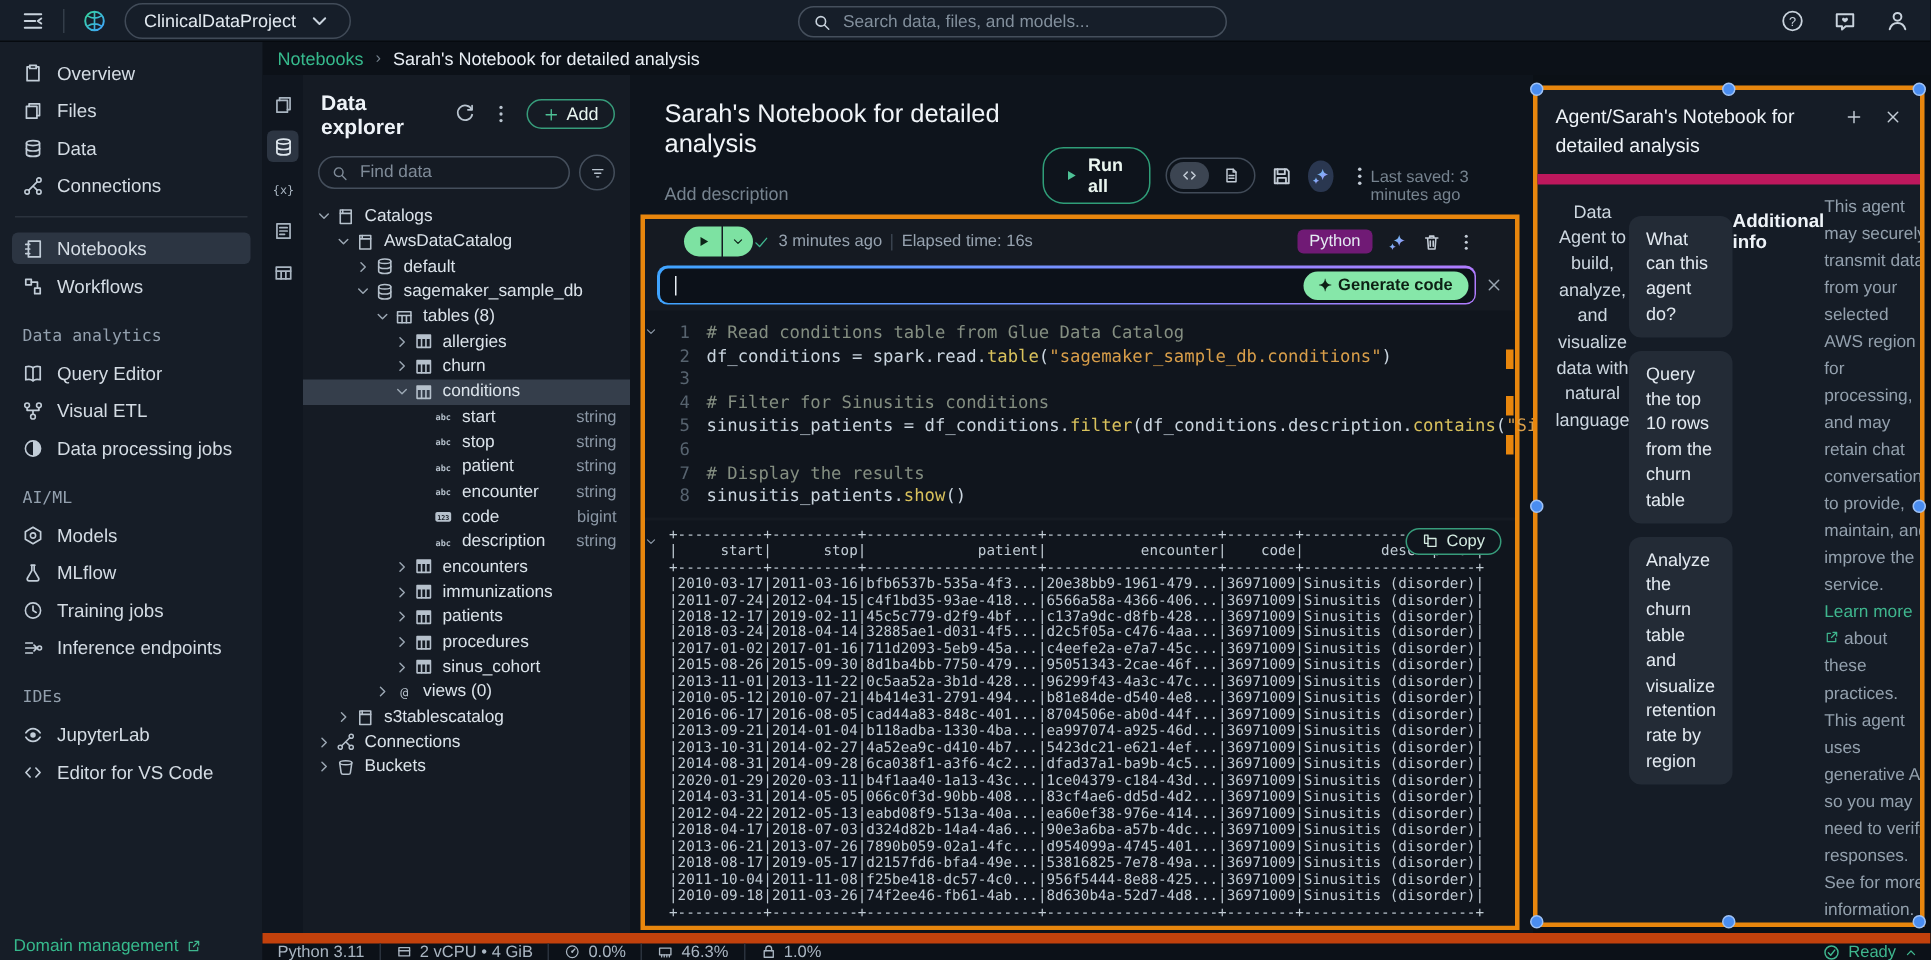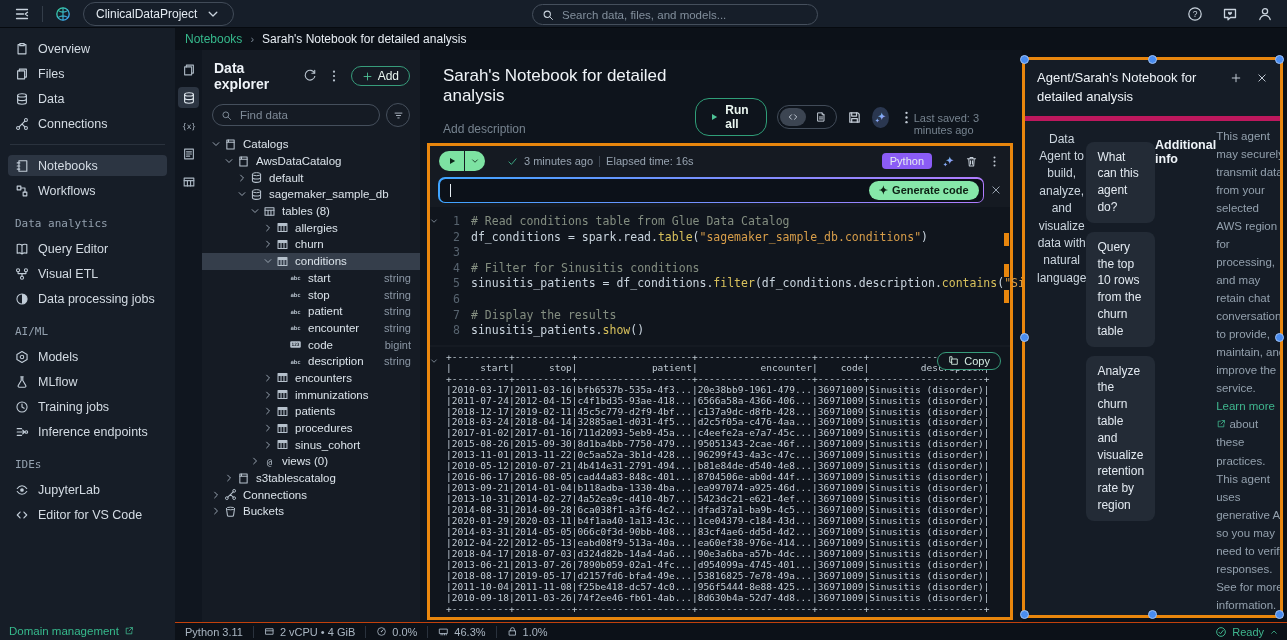--- a/index.html
+++ b/index.html
@@ -70,31 +70,31 @@
   .segwrap{display:flex;border:1px solid #414b58;border-radius:14px;padding:2px;gap:2px}
   .seg{width:26px;height:18px;border-radius:11px;display:flex;align-items:center;justify-content:center;color:#c3ccd6;cursor:pointer}
   .seg .ic{width:12px;height:12px}
   .seg.active{background:#3c4552}
   .nb-ic{width:15px;height:15px;color:#c3ccd6;cursor:pointer}
   .ai-circ{width:21px;height:21px;border-radius:50%;background:#2a3750;display:flex;align-items:center;justify-content:center;cursor:pointer}
   .ai-circ .ic{width:13px;height:13px}
   .last-saved{font-size:11px;color:#76838f;margin-top:12px}
   
   #cell{position:absolute;left:7px;top:93px;width:586px;height:477px;border:3px solid #e8860d;background:#151a22;box-sizing:border-box;display:flex;flex-direction:column}
-  .cell-tb{height:30px;display:flex;align-items:center;gap:22px;padding:0 9px;flex:none}
+  .cell-tb{height:30px;display:flex;align-items:center;gap:0;padding:0 26px;flex:none}
   .splitbtn{display:flex;gap:1px}
   .splitbtn .b{background:#7de2a2;color:#0c2418;display:flex;align-items:center;justify-content:center;cursor:pointer}
   .splitbtn .b1{width:25px;height:20px;border-radius:10px 0 0 10px}
   .splitbtn .b2{width:20px;height:20px;border-radius:0 10px 10px 0}
   .splitbtn .ic{width:10px;height:10px}
   .cell-status{display:flex;align-items:center;gap:6px;color:#97a3b0;font-size:11px}
   .cell-status .ic{width:11px;height:11px;color:#3fb68e}
   .cs-div{width:1px;height:11px;background:#39424e}
   .cell-tb .right{margin-left:auto;display:flex;align-items:center;gap:10px}
-  .kernel{background:#8b5cf6;border-radius:4px;padding:2px 8px;font-size:11px;color:#e4ebf2;cursor:pointer}
+  .kernel{background:#701a75;border-radius:4px;padding:2px 8px;font-size:11px;color:#e4ebf2;cursor:pointer}
   .cell-tb .ic{cursor:pointer}
   .cell-ic{width:13px;height:13px;color:#c3ccd6}
   
   .prompt-row{display:flex;align-items:center;gap:6px;margin:1px 8px 4px 8px;flex:none}
   .grad{flex:1;padding:1.5px;border-radius:7px;background:linear-gradient(90deg,#3fa4ff,#b07cff)}
   .grad-in{background:#0c1119;border-radius:5.5px;height:23px;display:flex;align-items:center;padding:0 4px 0 9px;font-size:11.5px;color:#e8eef4}
   .caret{width:1px;height:13px;background:#e8eef4;margin-left:1px}
   .gen-btn{margin-left:auto;background:#86e7a9;color:#0d2014;border-radius:11px;padding:3px 10px;font-size:11px;font-weight:700;display:flex;align-items:center;gap:4px;cursor:pointer}
   .x-ic{width:12px;height:12px;color:#9aa6b2;cursor:pointer}
   
@@ -110,37 +110,37 @@
   .gut-chev svg{width:100%;height:100%}
   
   .out{background:#10151d;margin-top:2px;flex:1;position:relative;overflow:hidden;padding-top:5px}
   .copy-btn{position:absolute;right:9px;top:5px;border:1px solid #379c7b;border-radius:11px;color:#d5ece2;font-size:11px;padding:2px 10px;display:flex;align-items:center;gap:5px;cursor:pointer;background:#10151d}
   .copy-btn .ic{width:11px;height:11px}
   #out-lines{font-family:"DejaVu Sans Mono",monospace;font-size:9.5px;line-height:10.95px;color:#c0cbd4;white-space:pre;padding-left:16px}
   .out-note{font-family:"DejaVu Sans Mono",monospace;font-size:10px;color:#c0cbd4;padding:5px 0 0 16px}
   
   #agent{left:1022px;top:57px;width:261px;height:561px;border:3px solid #e8860d;background:#151c26;box-sizing:border-box;display:flex;flex-direction:column}
   .handle{position:absolute;width:9px;height:9px;border-radius:50%;background:#4a8df0;border:1px solid #9fc2f5;box-sizing:border-box;z-index:5}
-  .ag-head{display:flex;padding:9px 12px;border-bottom:5px solid #be185d;flex:none}
+  .ag-head{display:flex;padding:9px 12px;border-bottom:7px solid #be185d;flex:none}
   .ag-title{font-size:13px;line-height:1.45;color:#eef3f8;width:178px}
   .ag-head .icons{margin-left:auto;display:flex;gap:14px;padding-top:3px}
   .ag-head .ic{width:12px;height:12px;color:#c3ccd6;cursor:pointer}
   .ag-body{padding:0 12px;overflow:hidden;flex:1;display:flex;flex-direction:row}
   .big-spark{margin:38px auto 0 auto;width:52px;height:52px}
   .big-spark svg{width:100%;height:100%}
   .tagline{width:208px;margin:10px auto 0 auto;text-align:center;font-size:12px;line-height:1.45;color:#cdd7e0}
   .chips{margin-top:21px;display:flex;flex-direction:column;align-items:flex-start;gap:9px}
   .chip{background:#232b36;border-radius:8px;padding:7px 11px;font-size:12px;color:#e3eaf1;line-height:1.4;cursor:pointer}
   .info-title{margin-top:17px;font-size:12.5px;font-weight:700;color:#eef3f8}
   .info-p{margin-top:6px;font-size:11.5px;line-height:1.57;color:#93a0ad}
   .lnk{color:#3fb68e;cursor:pointer}
   .ext{display:inline-block;width:10px;height:10px;color:#3fb68e;vertical-align:-1px}
   .ext svg{width:100%;height:100%}
   
-  #statusbar{left:175px;top:622px;width:1112px;height:18px;background:#0c1118;border-top:1px solid #c2410c;display:flex;align-items:center;box-sizing:border-box;font-size:11px;color:#aab6c2;padding:0 8px}
+  #statusbar{left:175px;top:622px;width:1112px;height:18px;background:#0c1118;border-top:7px solid #c2410c;display:flex;align-items:center;box-sizing:border-box;font-size:11px;color:#aab6c2;padding:0 8px}
   .st-item{display:flex;align-items:center;gap:5px;padding:0 10px;border-right:1px solid #2a323d;height:12px;cursor:pointer}
   .st-item:first-child{padding-left:2px}
   .st-item:last-of-type{border-right:0}
   .st-item .ic{width:11px;height:11px}
   .ready{margin-left:auto;display:flex;align-items:center;gap:5px;color:#3fb68e;cursor:pointer}
   .ready .ic{width:12px;height:12px}
   .ready .ic2{width:10px;height:10px}
 </style>
 </head>
 <body>

